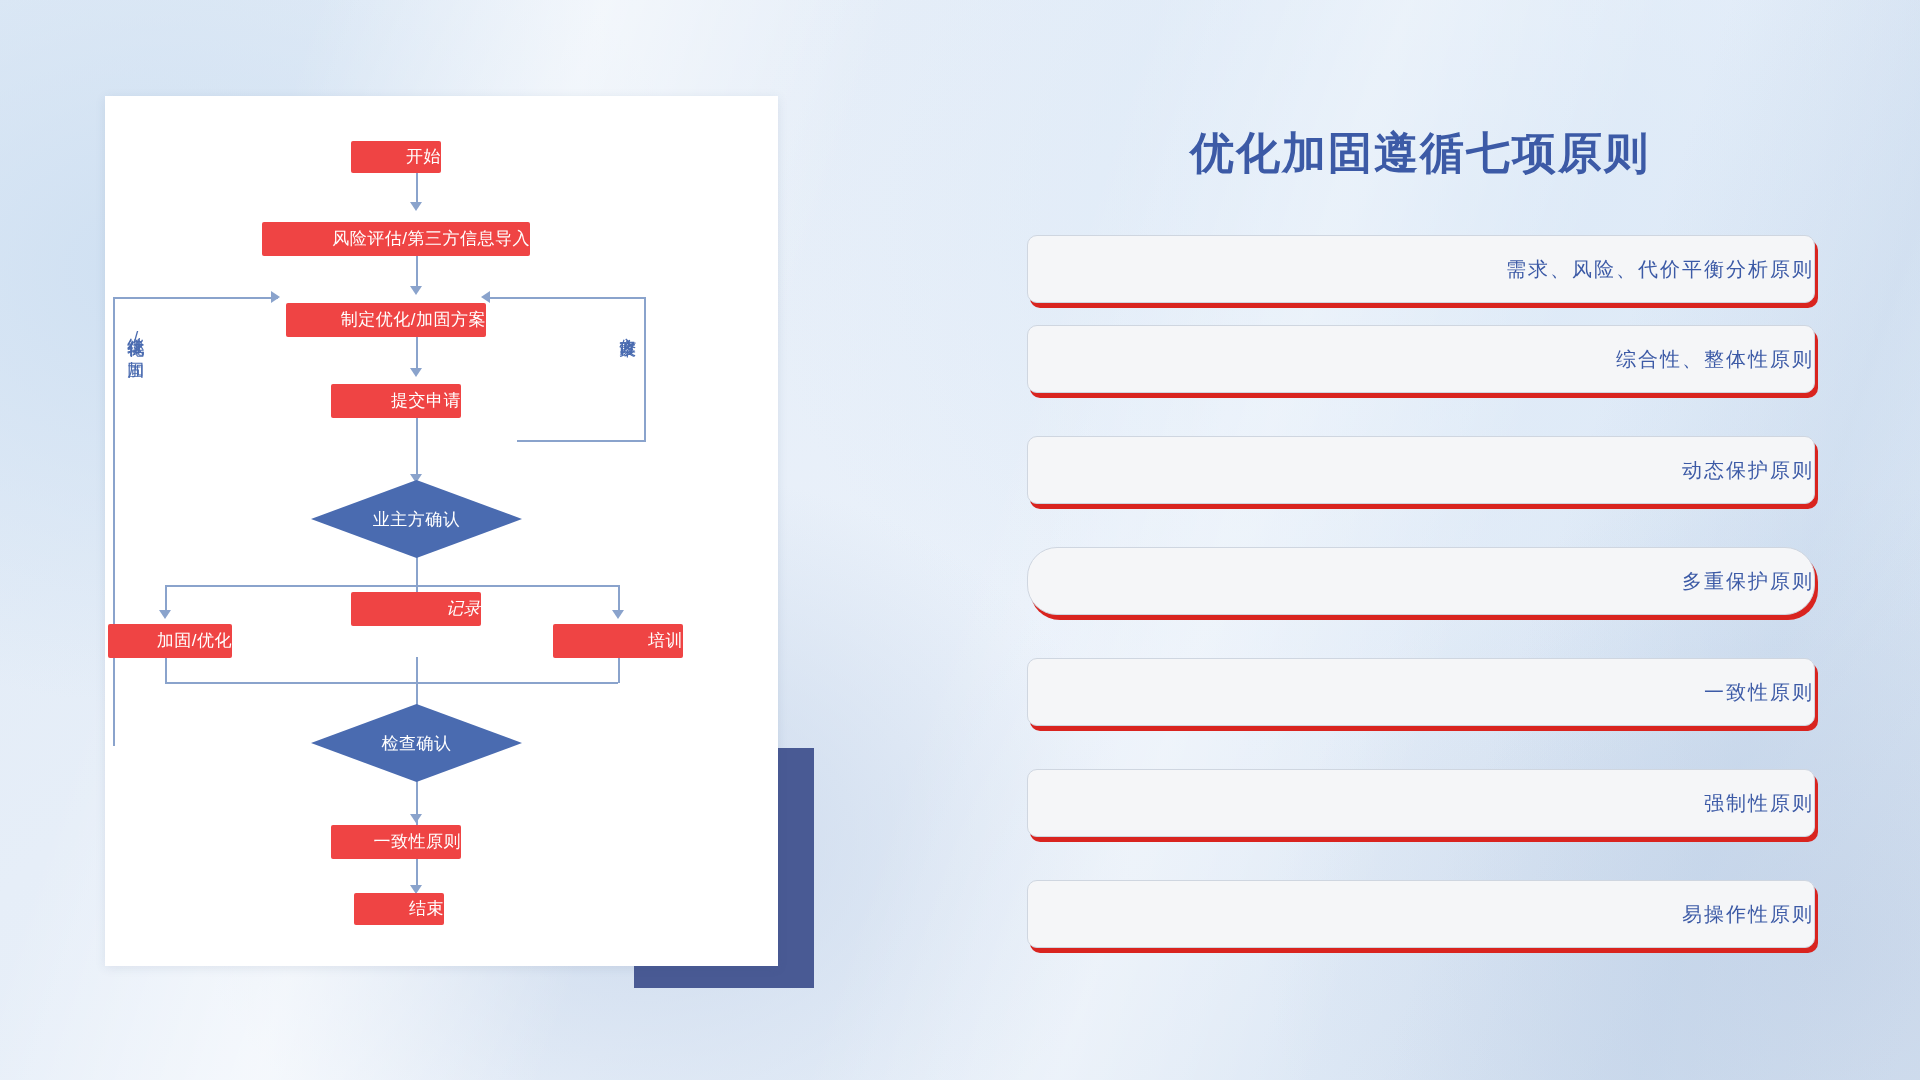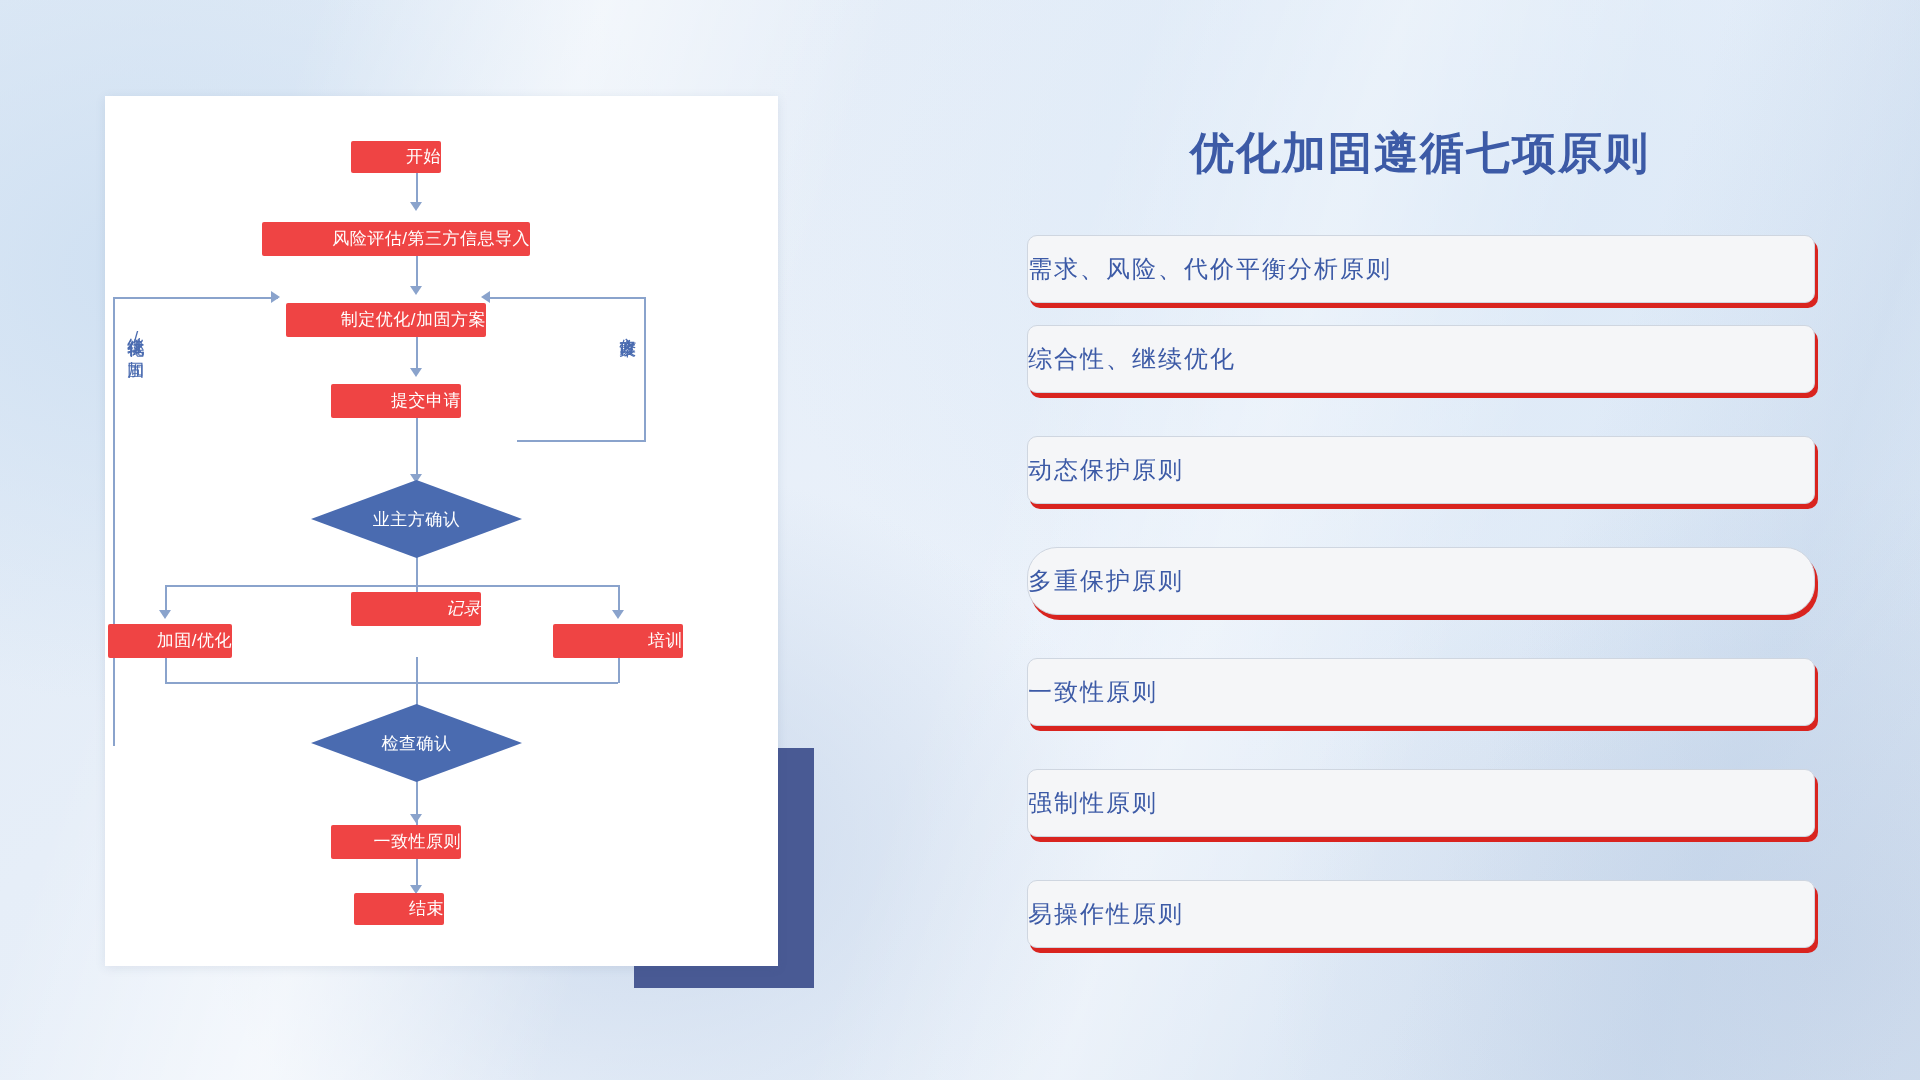--- a/index.html
+++ b/index.html
@@ -137,22 +137,22 @@
   .pill {
     position: absolute;
     left: 1027px;
     width: 786px;
     height: 66px;
     background: #f5f6f8;
     border: 1.5px solid #cfd6e0;
     border-radius: 10px;
     display: flex;
     align-items: center;
-    justify-content: flex-start;
-    font-size: 24px;
+    justify-content: flex-end;
+    font-size: 20px;
     color: #3c5aa6;
     letter-spacing: 2px;
     box-shadow: 3px 5px 0 0 #d9241f;
   }
 </style>
 </head>
 <body>
 
 <div id="slide">
 
@@ -260,21 +260,21 @@
 
     </div>
   </div>
 
   <div id="right-title">优化加固遵循七项原则</div>
 
   <div class="pill" style="top:235px;">
     <span>需求、风险、代价平衡分析原则</span>
   </div>
   <div class="pill" style="top:325px;">
-    <span>综合性、继续优化</span>
+    <span>综合性、整体性原则</span>
   </div>
   <div class="pill" style="top:436px;">
     <span>动态保护原则</span>
   </div>
   <div class="pill" style="top:547px;border-radius:30px;">
     <span>多重保护原则</span>
   </div>
   <div class="pill" style="top:658px;">
     <span>一致性原则</span>
   </div>

